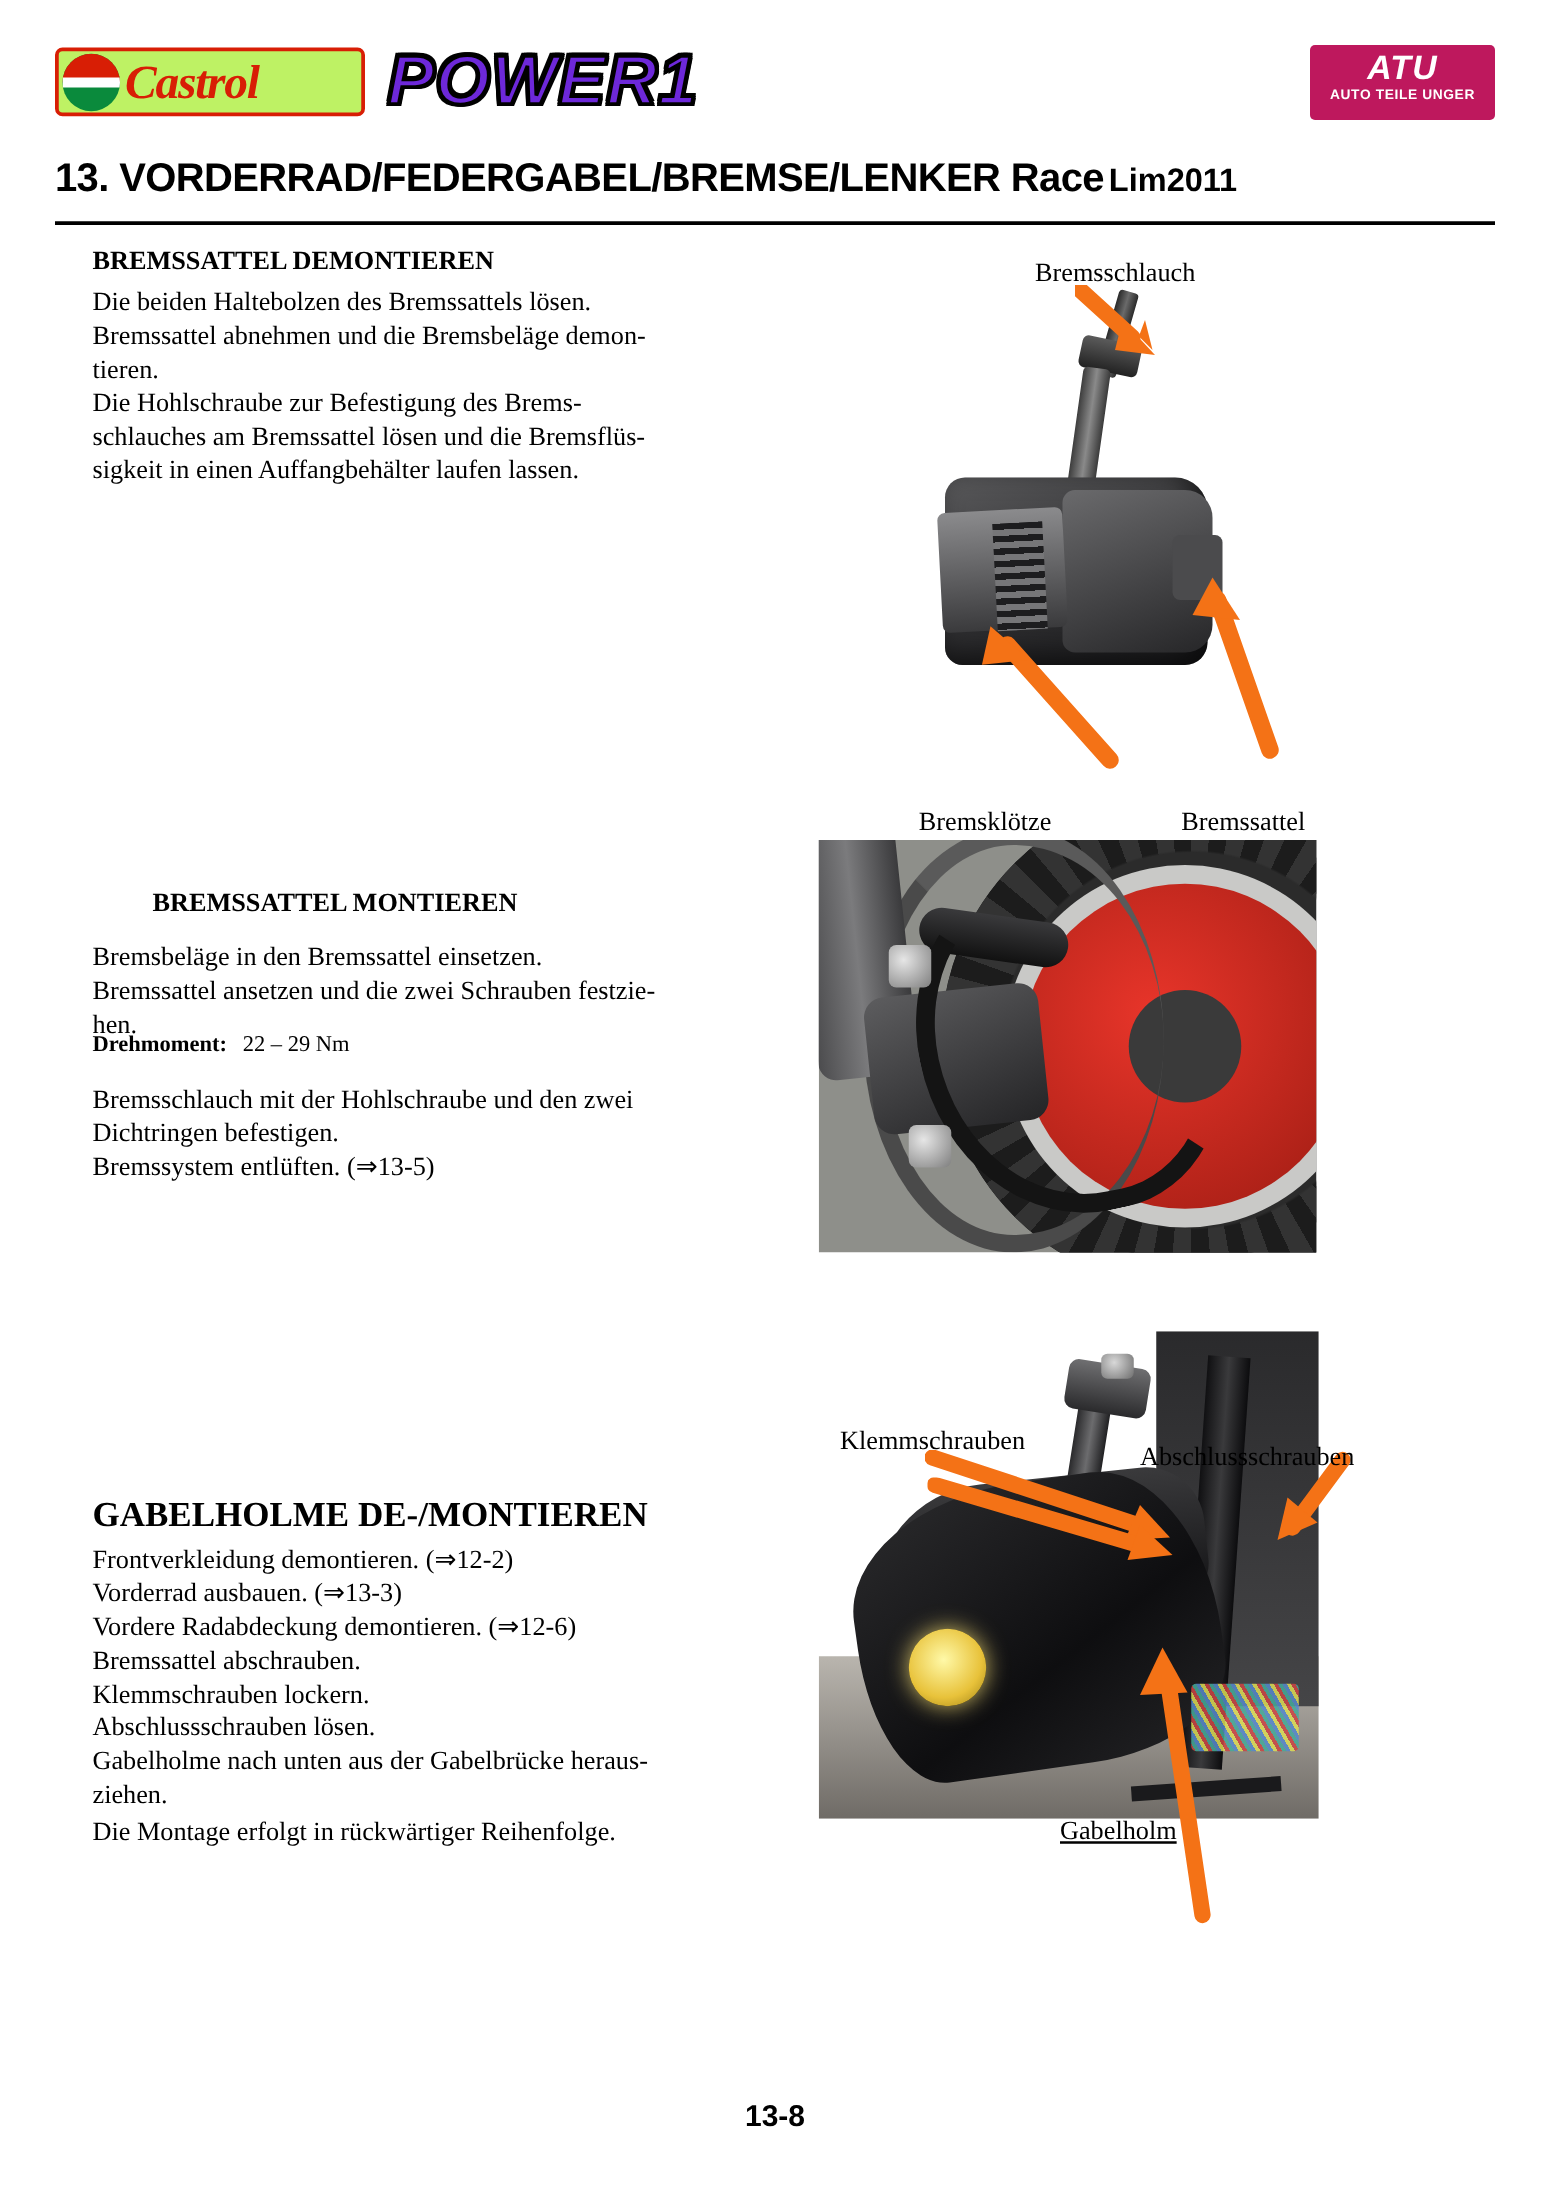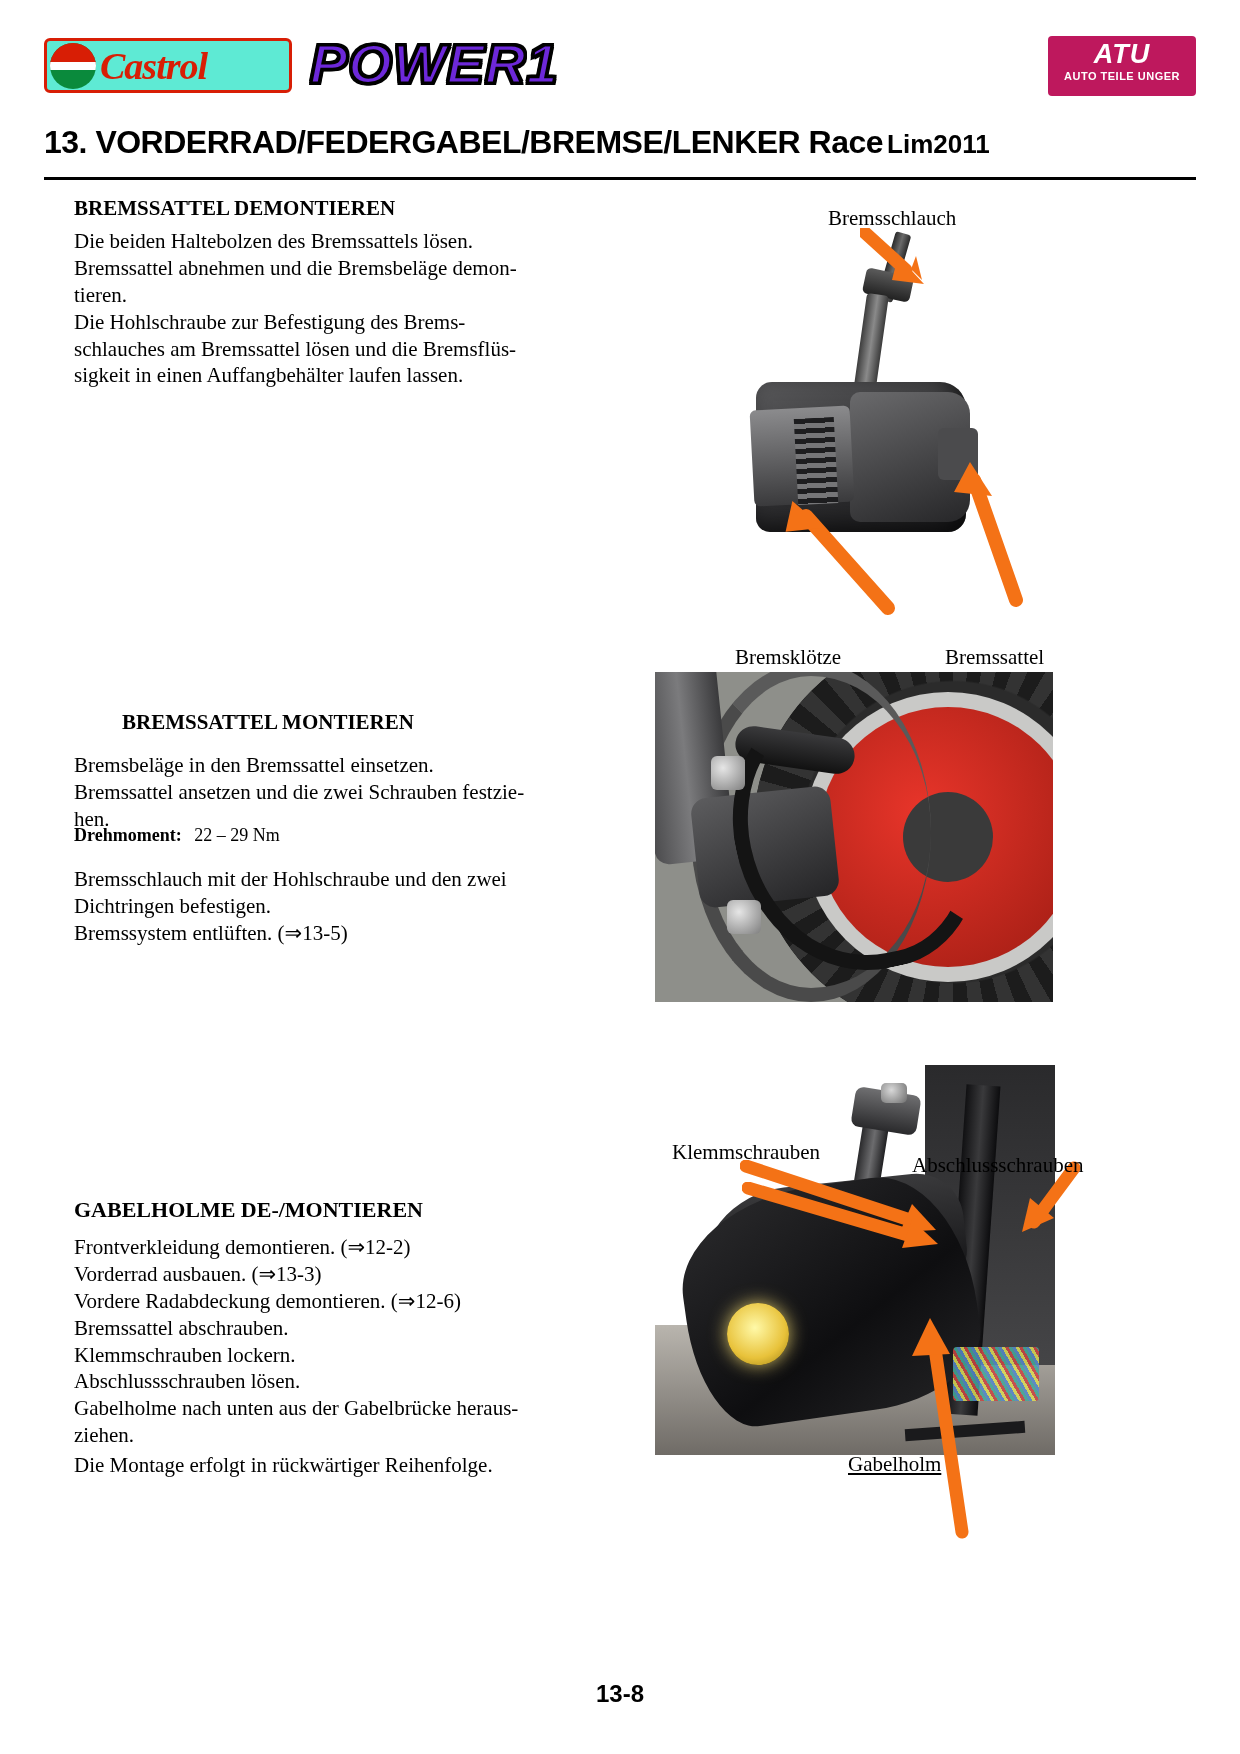--- a/index.html
+++ b/index.html
@@ -22,21 +22,21 @@
     left: 0; top: 0;
     width: 1240px;
     height: 155px;
   }
   .castrol-logo {
     position: absolute;
     left: 44px; top: 38px;
     width: 248px; height: 55px;
     border: 3px solid #d81e05;
     border-radius: 6px;
-    background: #5eead4;
+    background: #bef264;
     display: flex;
     align-items: center;
     box-sizing: border-box;
   }
   .castrol-badge {
     position: relative;
     width: 46px; height: 46px;
     margin-left: 3px;
     border-radius: 50%;
     background: #0a8a3c;
@@ -130,21 +130,21 @@
 
   
   .sec-head {
     font-family: "Liberation Serif", serif;
     font-weight: bold;
     font-size: 21px;
   }
   .sec-head-big {
     font-family: "Liberation Serif", serif;
     font-weight: bold;
-    font-size: 22px;
+    font-size: 28px;
   }
   .body-text {
     font-family: "Liberation Serif", serif;
     font-size: 21px;
     line-height: 1.28;
   }
   .caption {
     font-family: "Liberation Serif", serif;
     font-size: 21px;
   }

